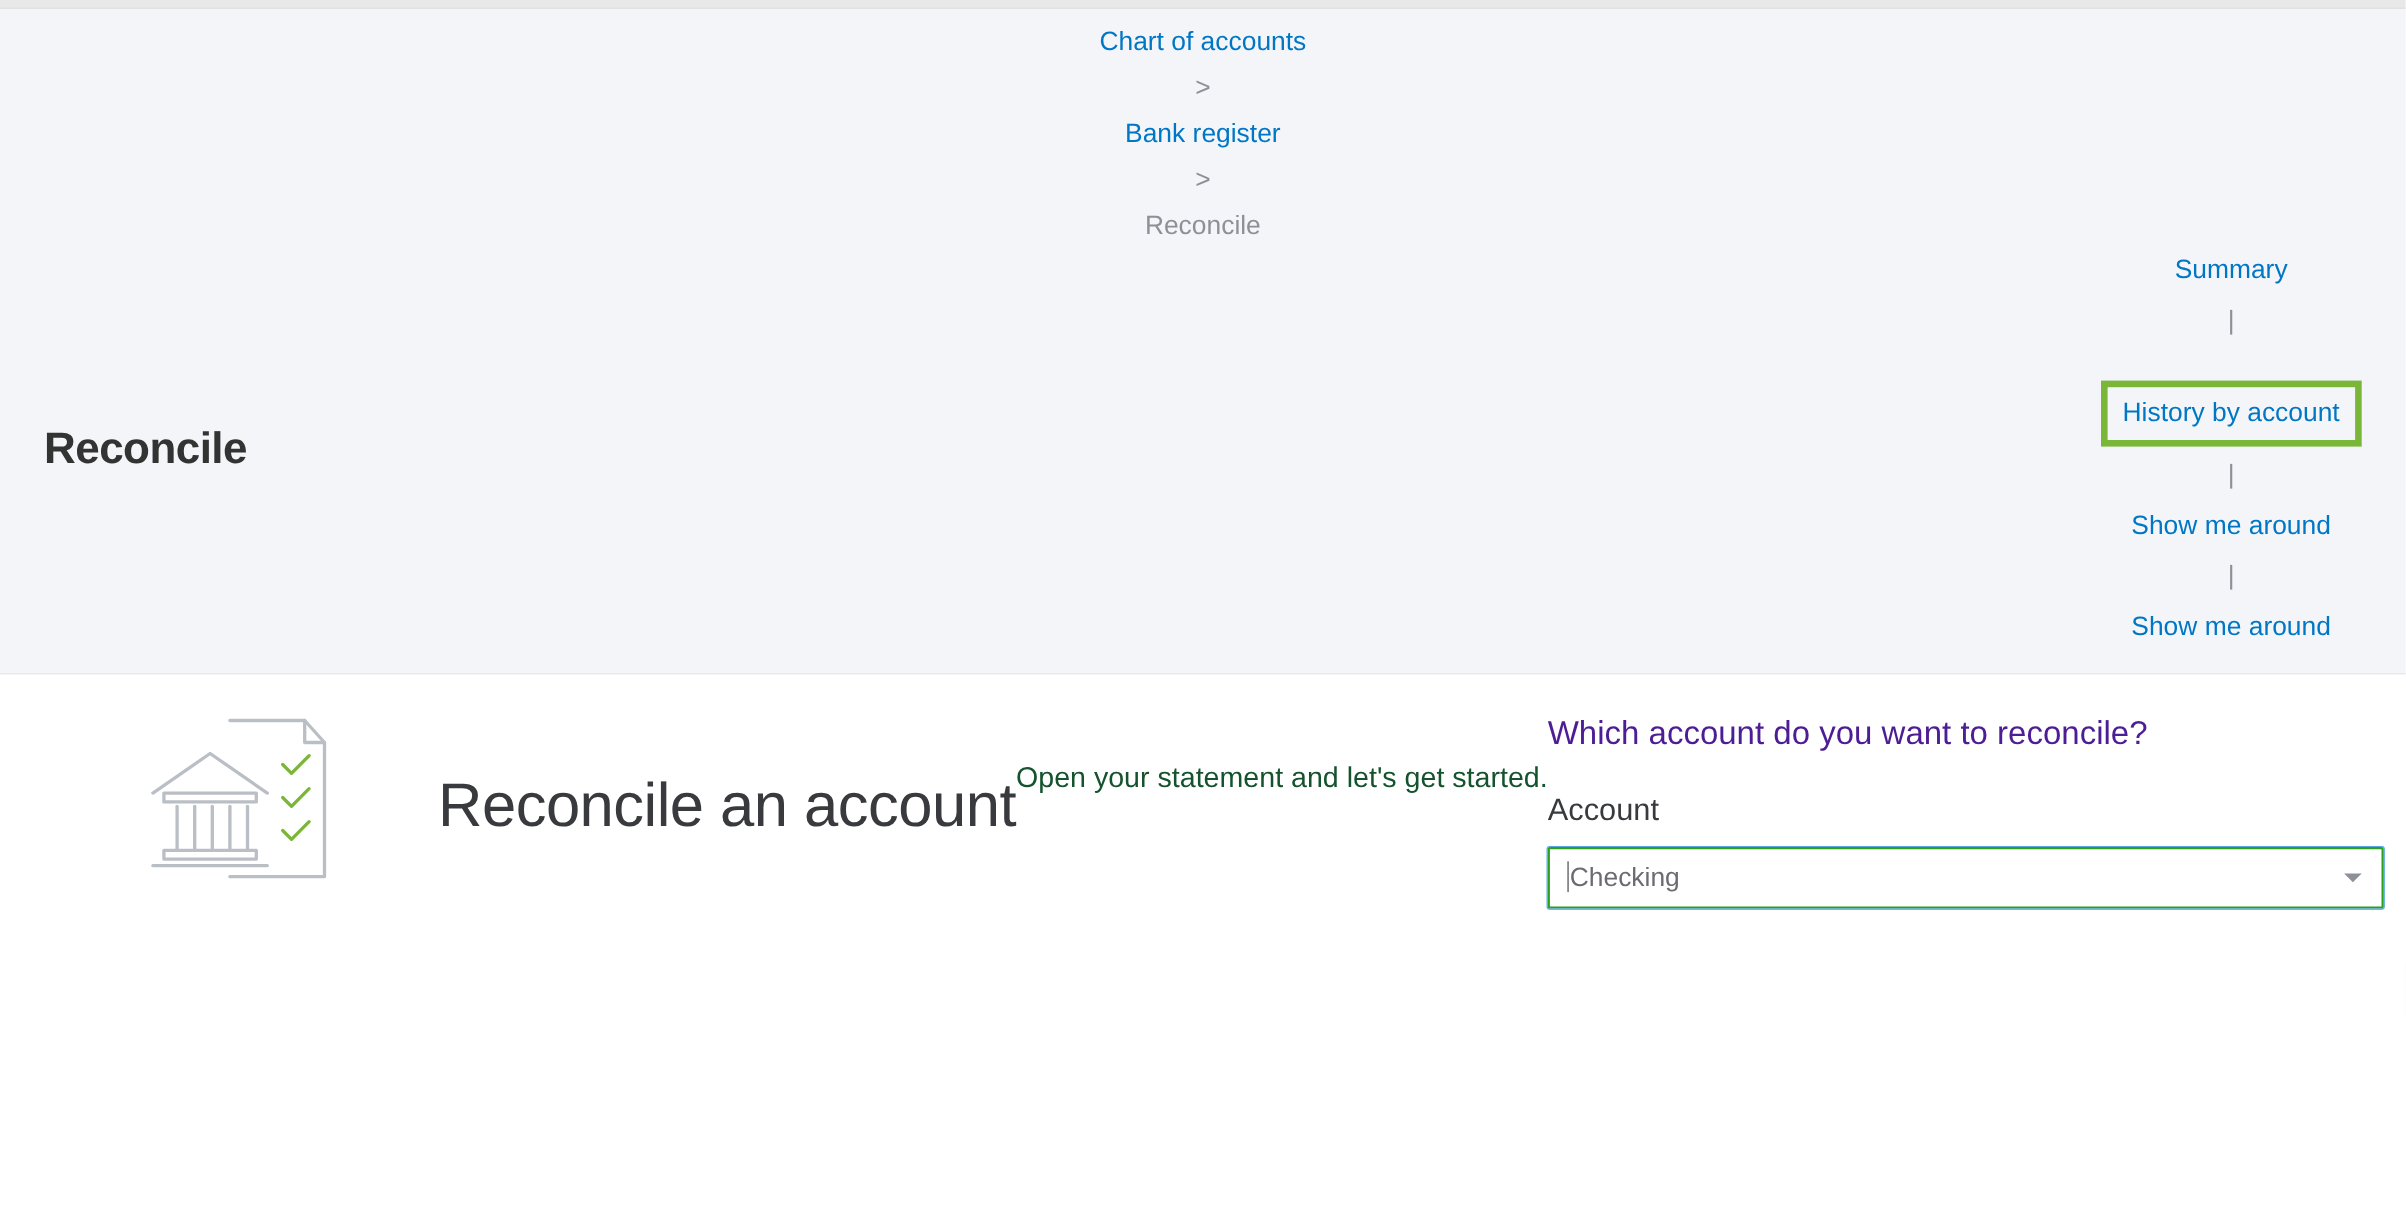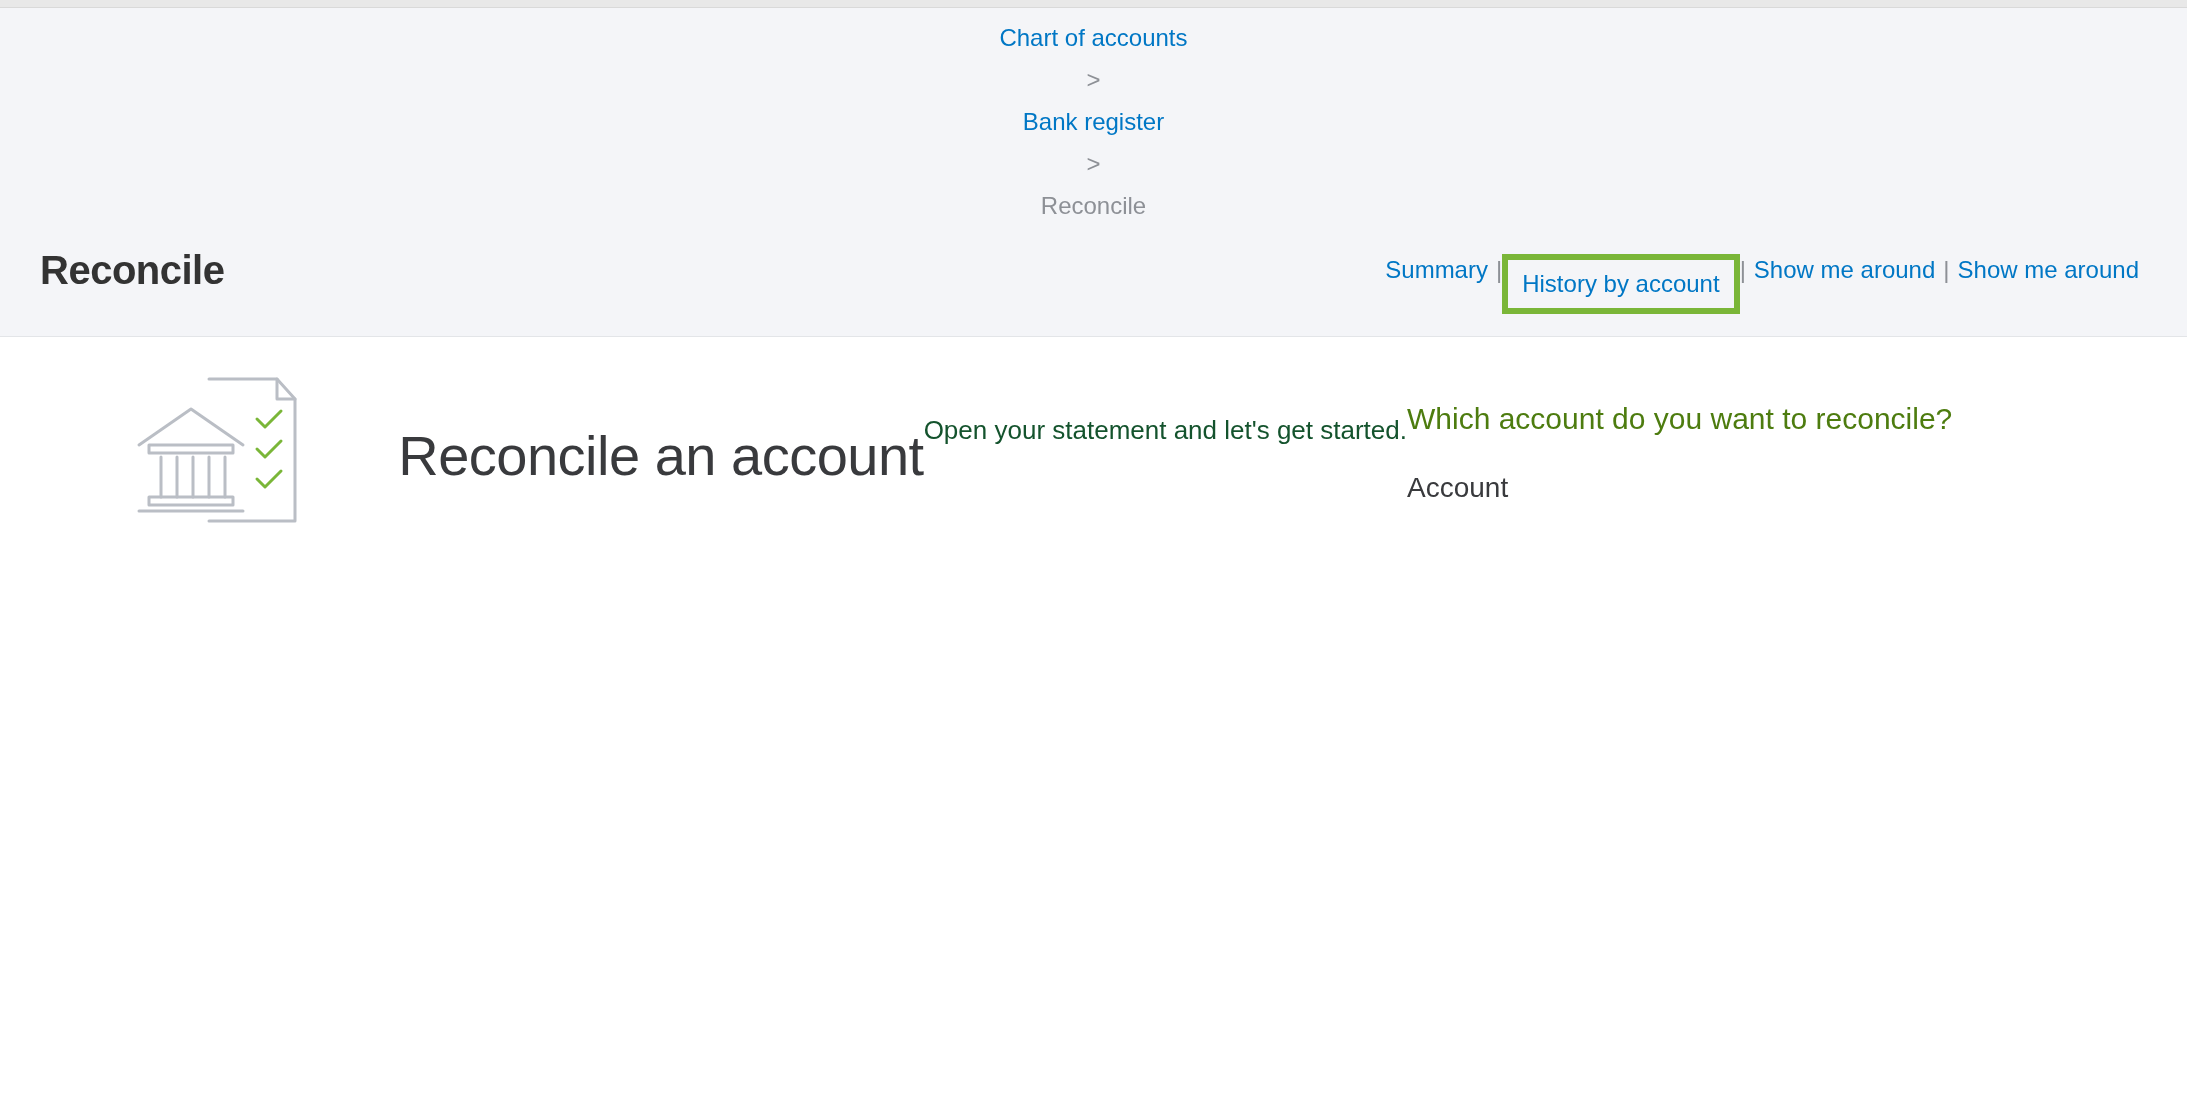--- a/index.html
+++ b/index.html
@@ -49,20 +49,22 @@
   .page-title {
     font-size: 40px;
     font-weight: 700;
     letter-spacing: -0.5px;
     color: #333;
   }
   .header-links {
     display: flex;
     align-items: center;
     font-size: 24px;
+    gap: 12px;
+    flex-direction: column;
   }
   .header-links a {
     color: #0077c5;
     text-decoration: none;
     cursor: pointer;
     padding: 6px 8px;
   }
   .header-links .divider {
     color: #8d9096;
     font-weight: 300;
@@ -96,21 +98,21 @@
     color: #14532d;
     text-align: center;
     margin-bottom: 64px;
   }
   .form-area {
     width: 760px;
     max-width: 100%;
   }
   .question {
     font-size: 30px;
-    color: #4d7c0f;
+    color: #4c1d95;
     margin-bottom: 36px;
   }
   .field-label {
     font-size: 28px;
     font-weight: 400;
     color: #393a3d;
     margin-bottom: 18px;
     display: block;
   }
   .select-wrap {
@@ -209,14 +211,25 @@
       <line x1="30" y1="140" x2="134" y2="140"></line>
     </svg>
   </div>
 
   <h1 class="headline">Reconcile an account</h1>
   <div class="subhead">Open your statement and let's get started.</div>
 
   <div class="form-area">
     <div class="question">Which account do you want to reconcile?</div>
     <label class="field-label">Account</label>
+    <div class="select-wrap">
+      <div class="pseudo-select" tabindex="0">
+        <span class="cursor-bar"></span>
+          <span>Checking</span>
+      </div>
+      <span class="caret">
+        <svg width="20" height="14" viewBox="0 0 20 14">
+            <path d="M2 3 L10 11 L18 3 Z" fill="#8d9096"></path>
+          </svg>
+      </span>
+    </div>
   </div>
 </div>
 
 </body></html>

